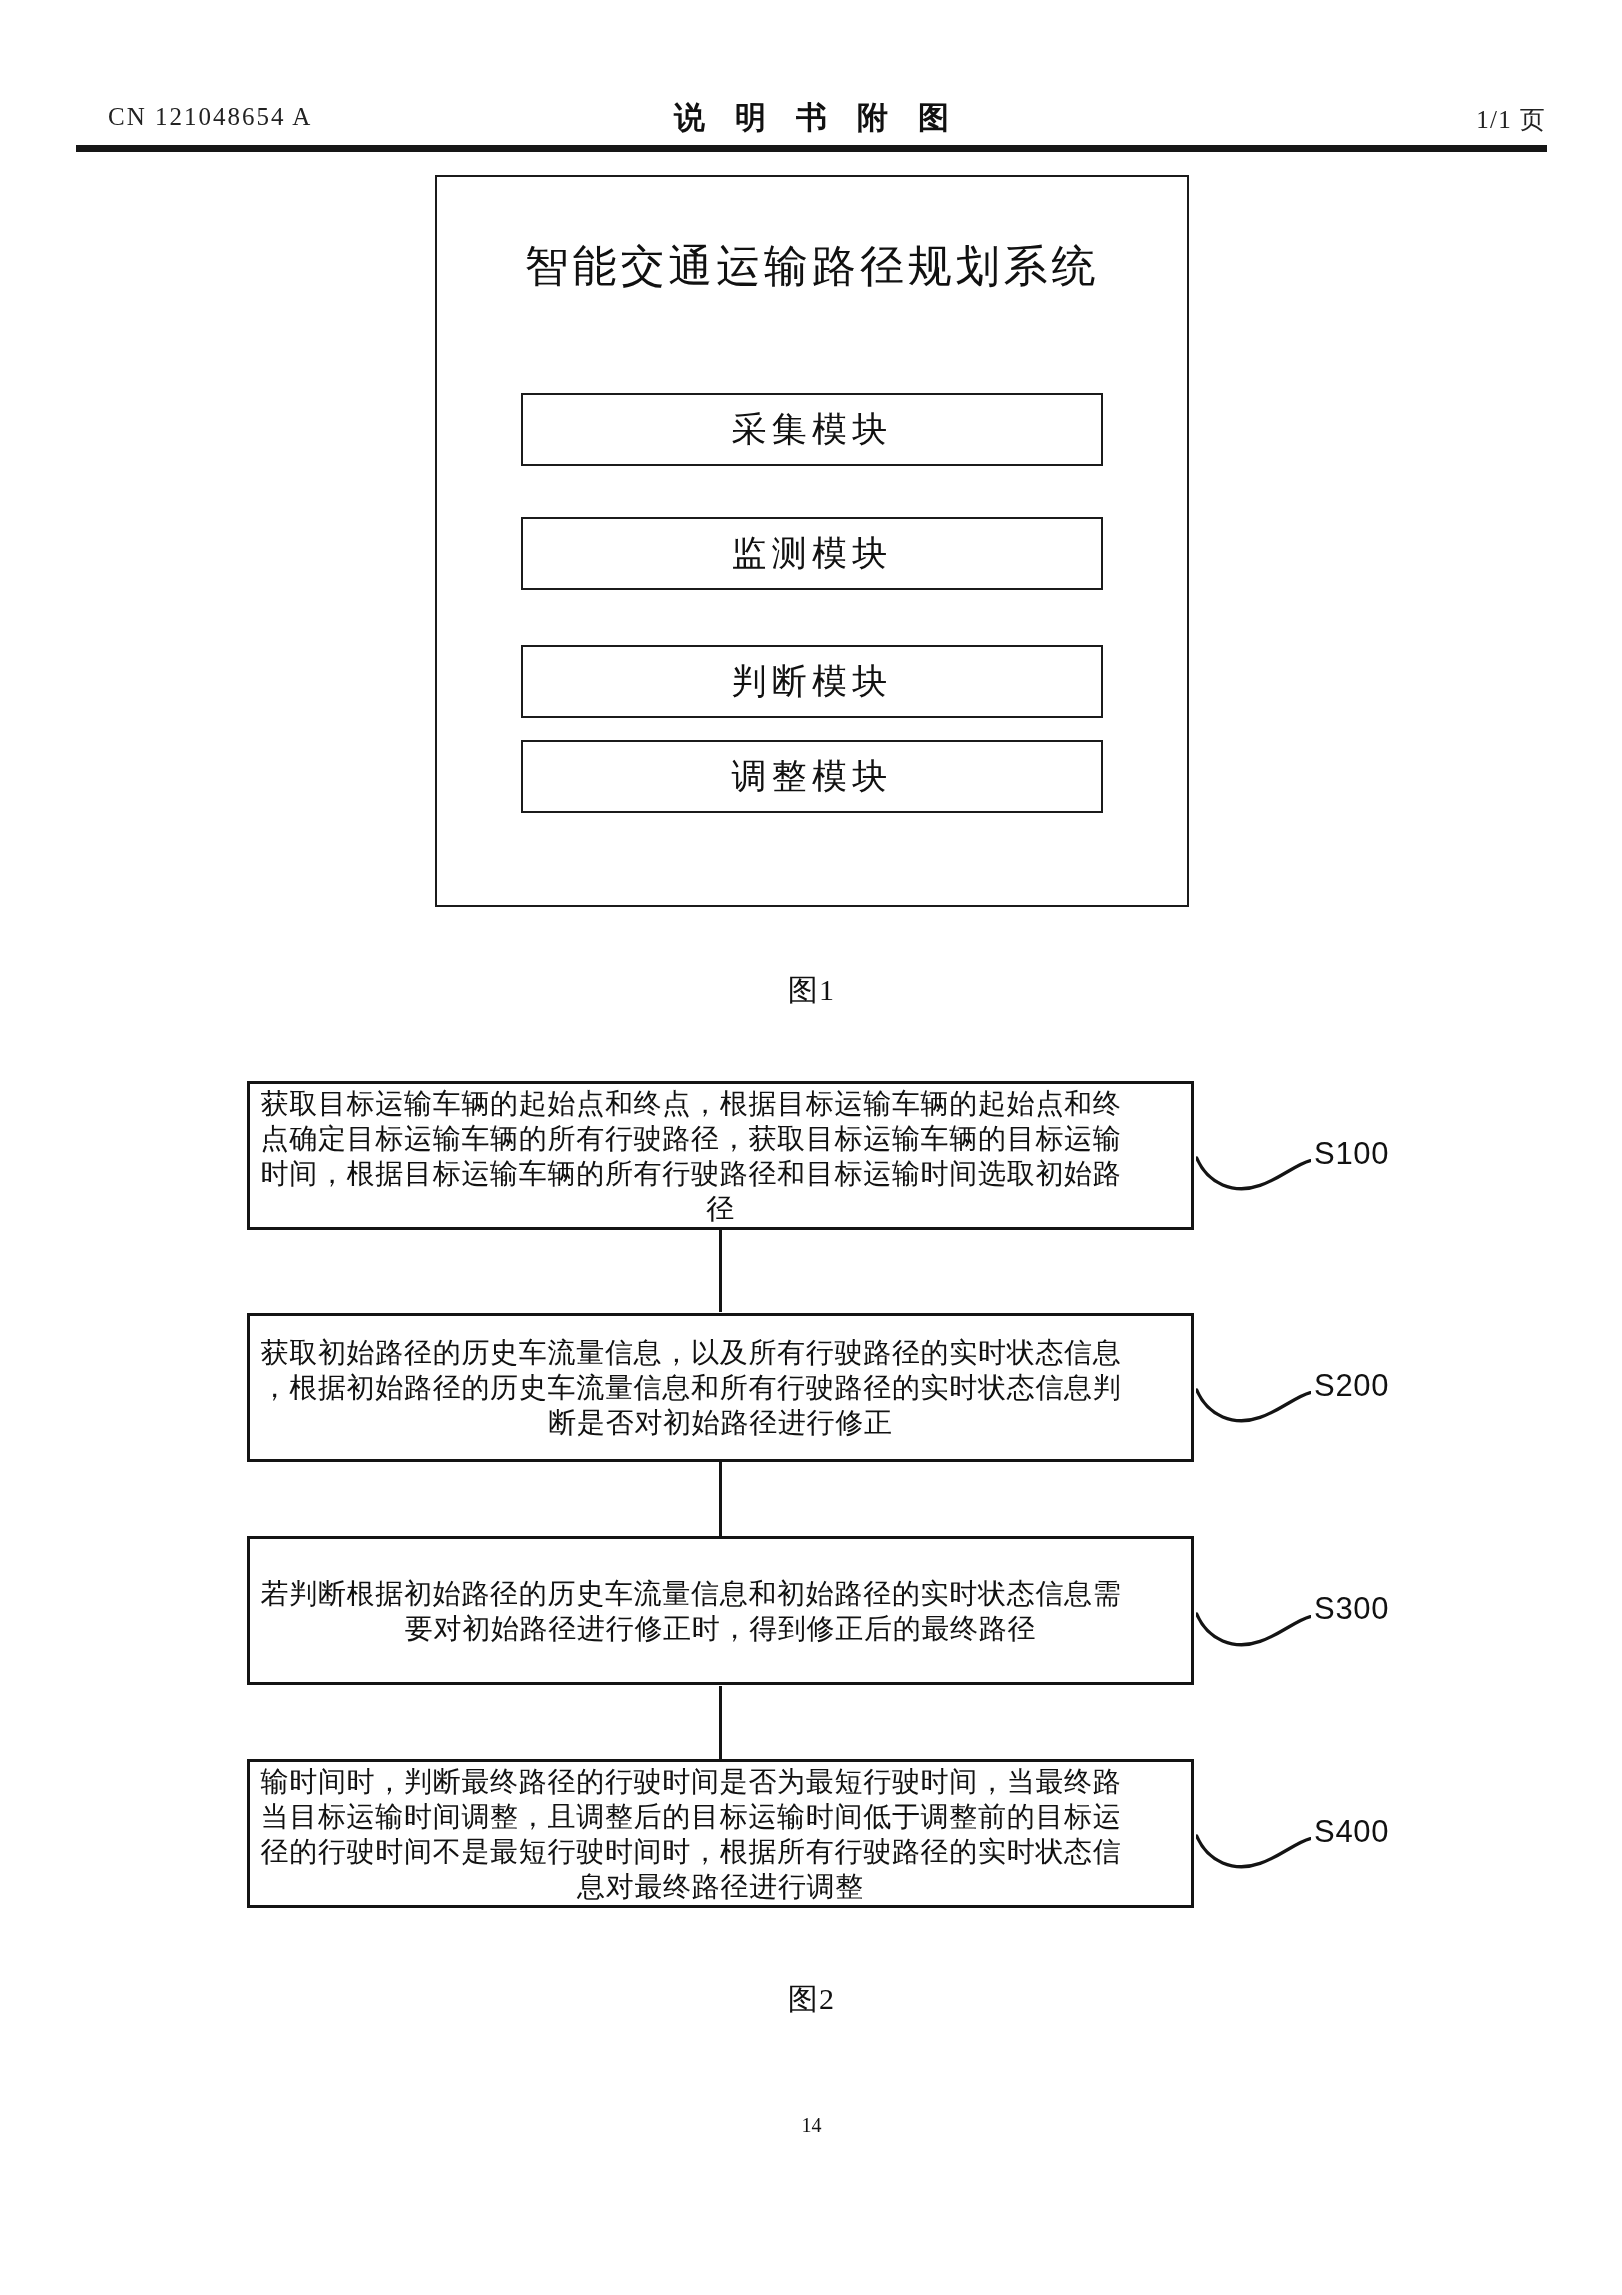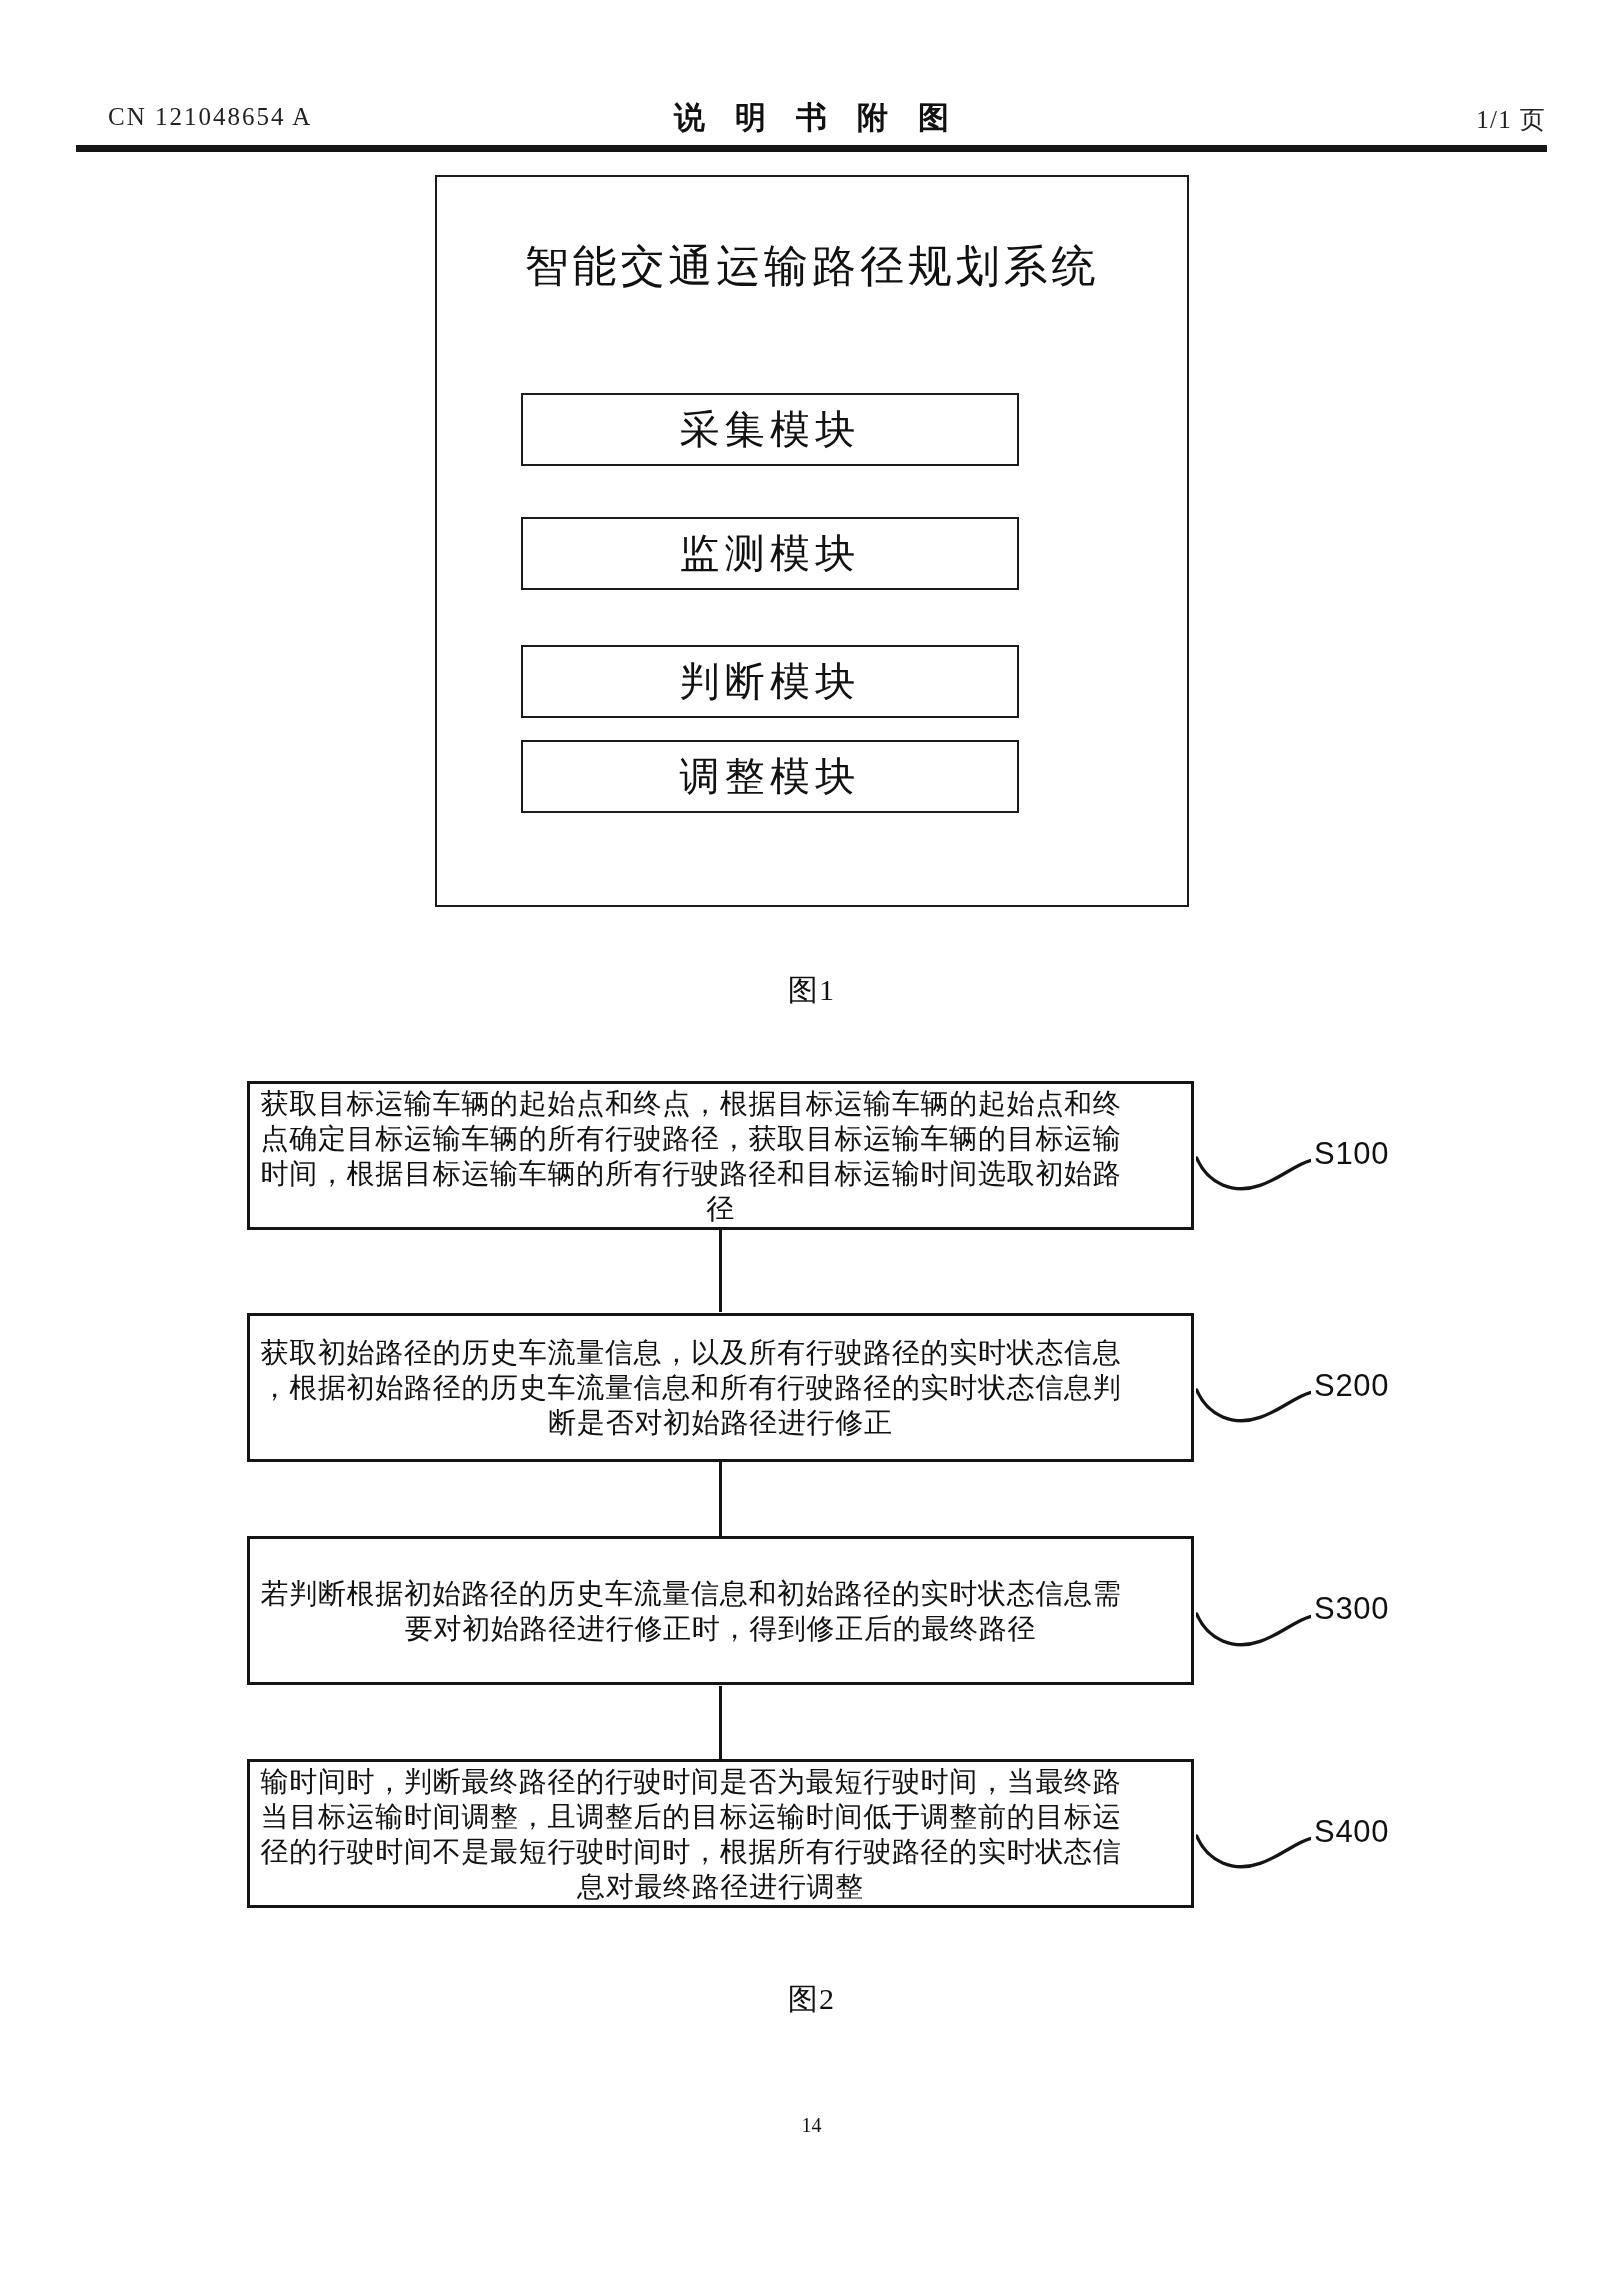--- a/index.html
+++ b/index.html
@@ -32,24 +32,24 @@
   
   .fig1-outer{
     position:absolute;left:435px;top:175px;width:754px;height:732px;
     border:2px solid #1b1b1b;background:#fff;box-sizing:border-box;
   }
   .fig1-title{
     position:absolute;left:0;top:60px;width:100%;
     text-align:center;font-size:44px;letter-spacing:3.9px;color:#111;
   }
   .module-box{
-    position:absolute;left:84px;width:498px;height:73px;
+    position:absolute;left:84px;width:582px;height:73px;
     border:2px solid #1b1b1b;box-sizing:border-box;
     display:flex;align-items:center;justify-content:center;
-    font-size:40px;letter-spacing:5.2px;color:#111;background:#fff;
+    font-size:35px;letter-spacing:5.2px;color:#111;background:#fff;
   }
   .mb0{top:216px;} .mb1{top:340px;} .mb2{top:468px;} .mb3{top:563px;text-align:right;}
   .fig-caption{
     position:absolute;left:0;width:1623px;text-align:center;
     font-size:30px;letter-spacing:1.3px;color:#111;
   }
   .cap1{top:970px;} .cap2{top:1979px;}
   
   .step-box{
     position:absolute;left:247px;width:947px;height:149px;

